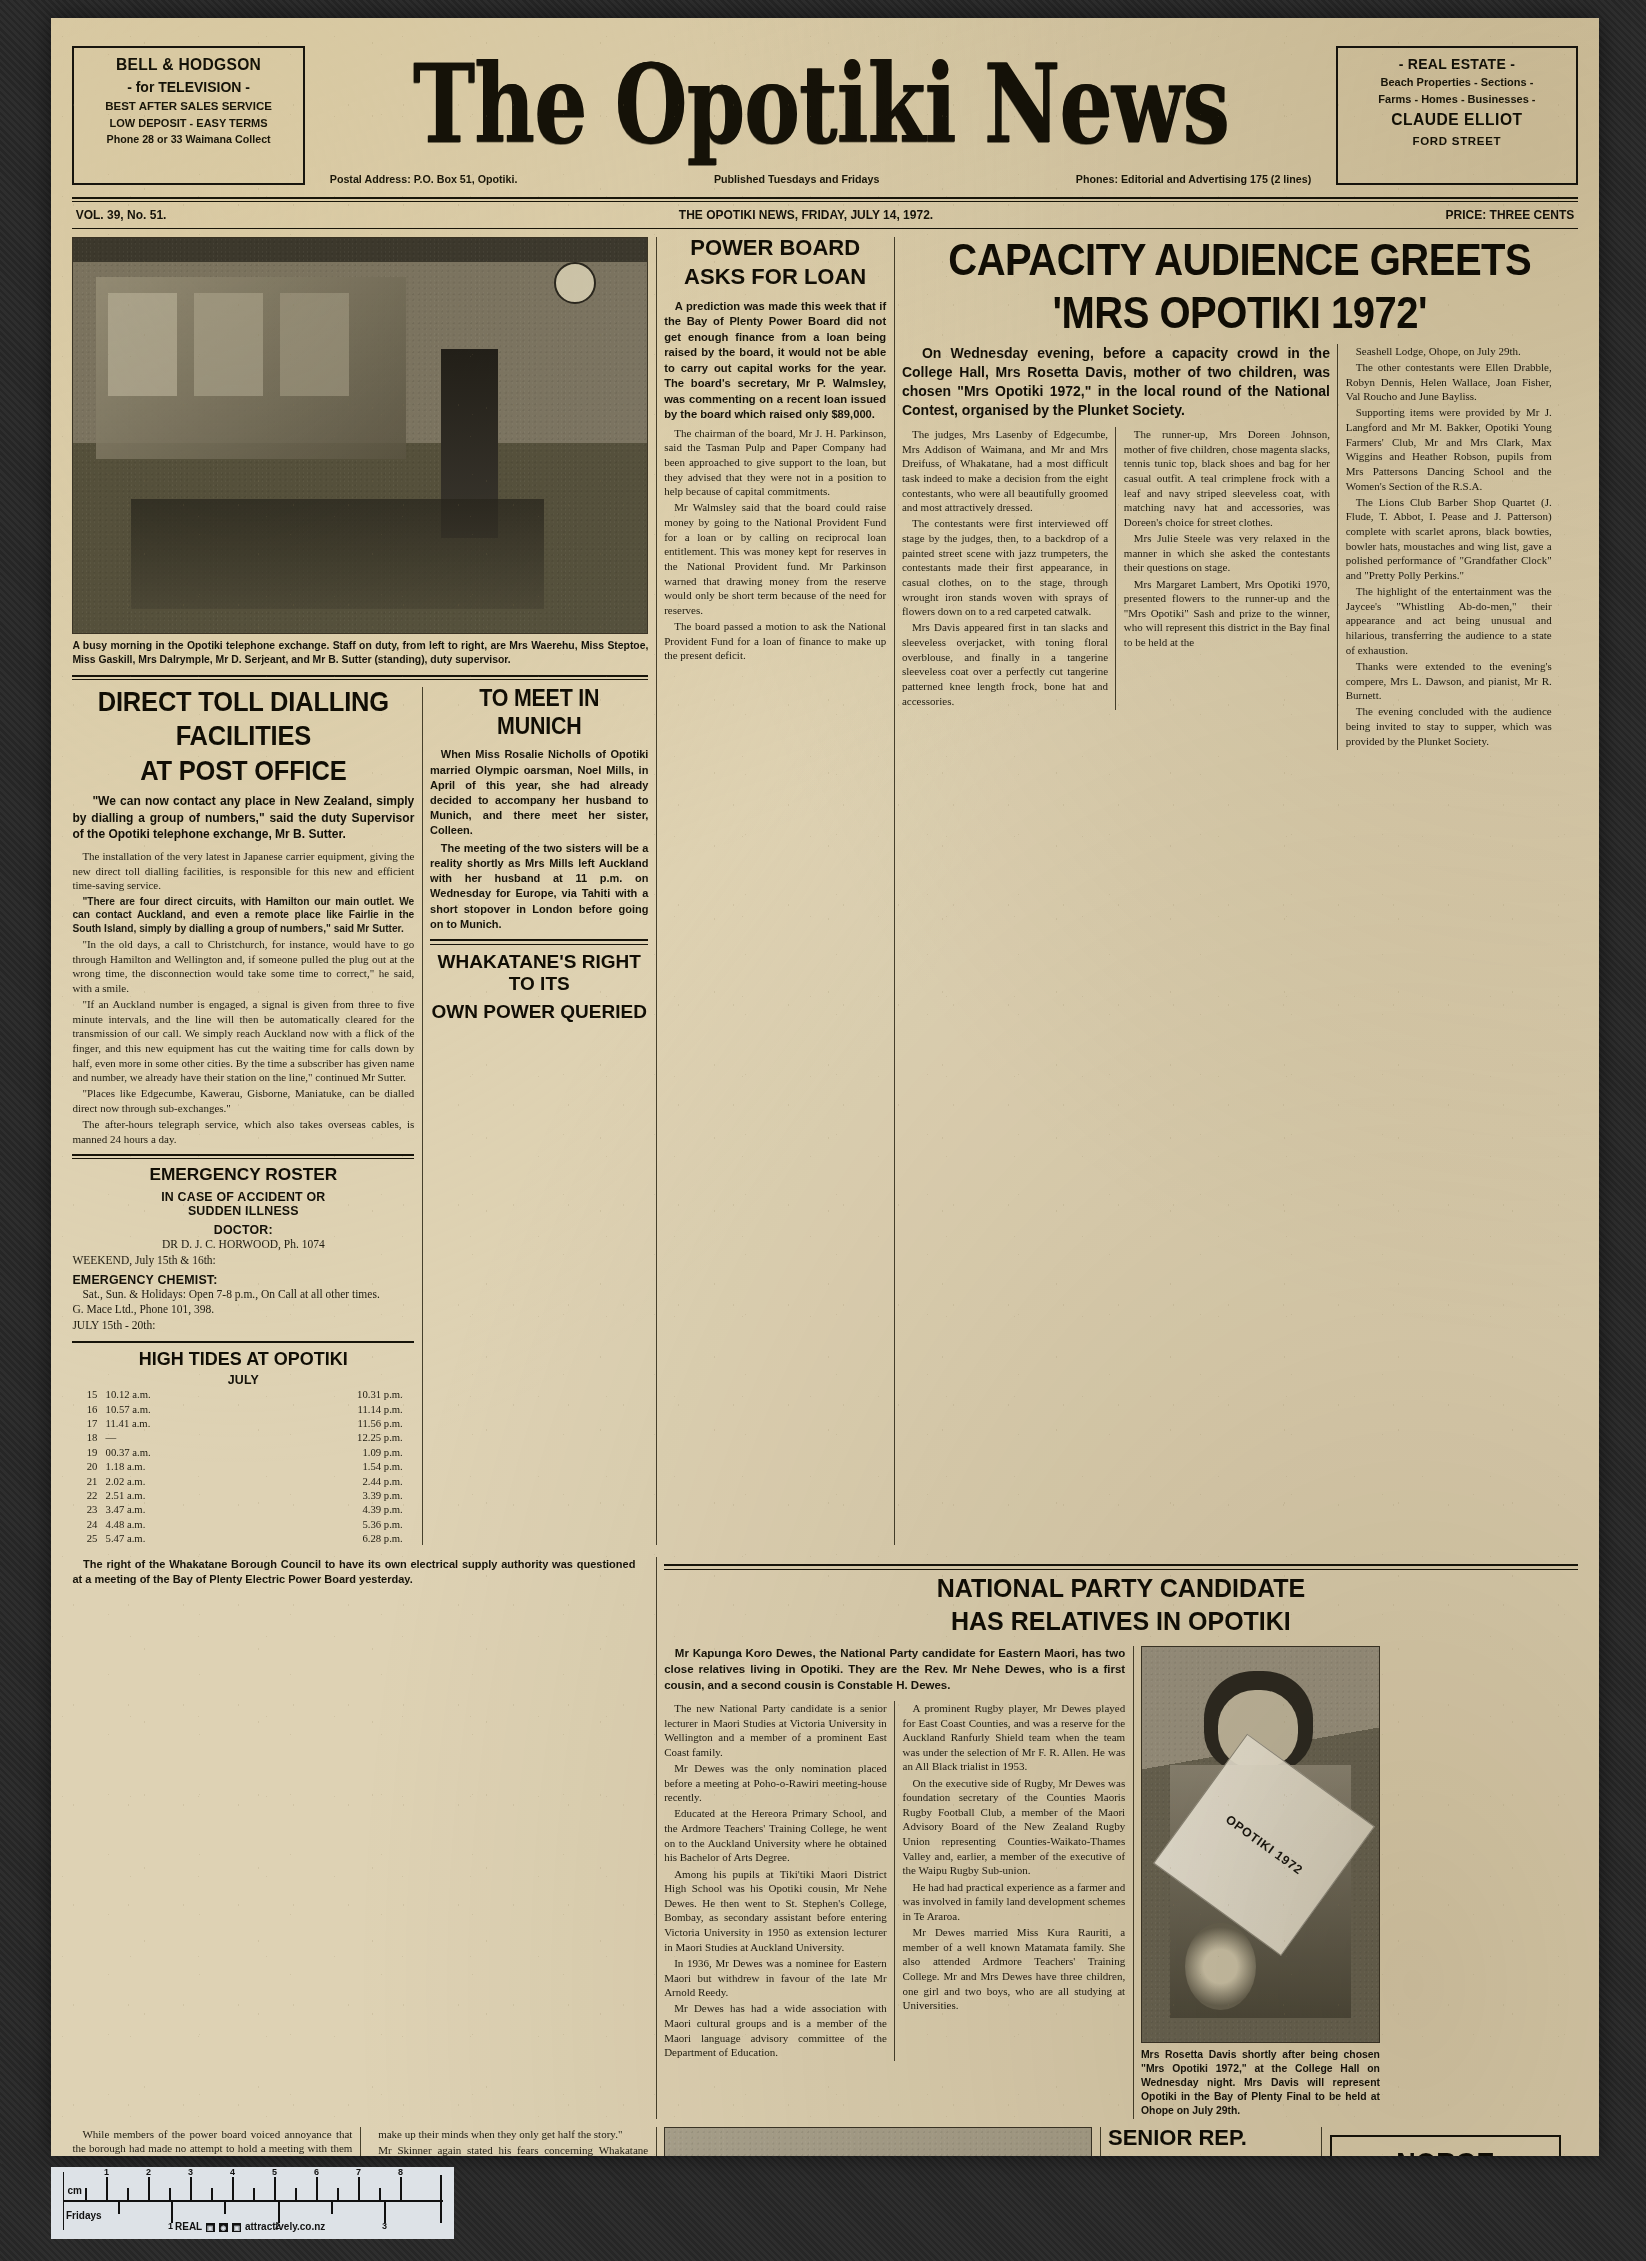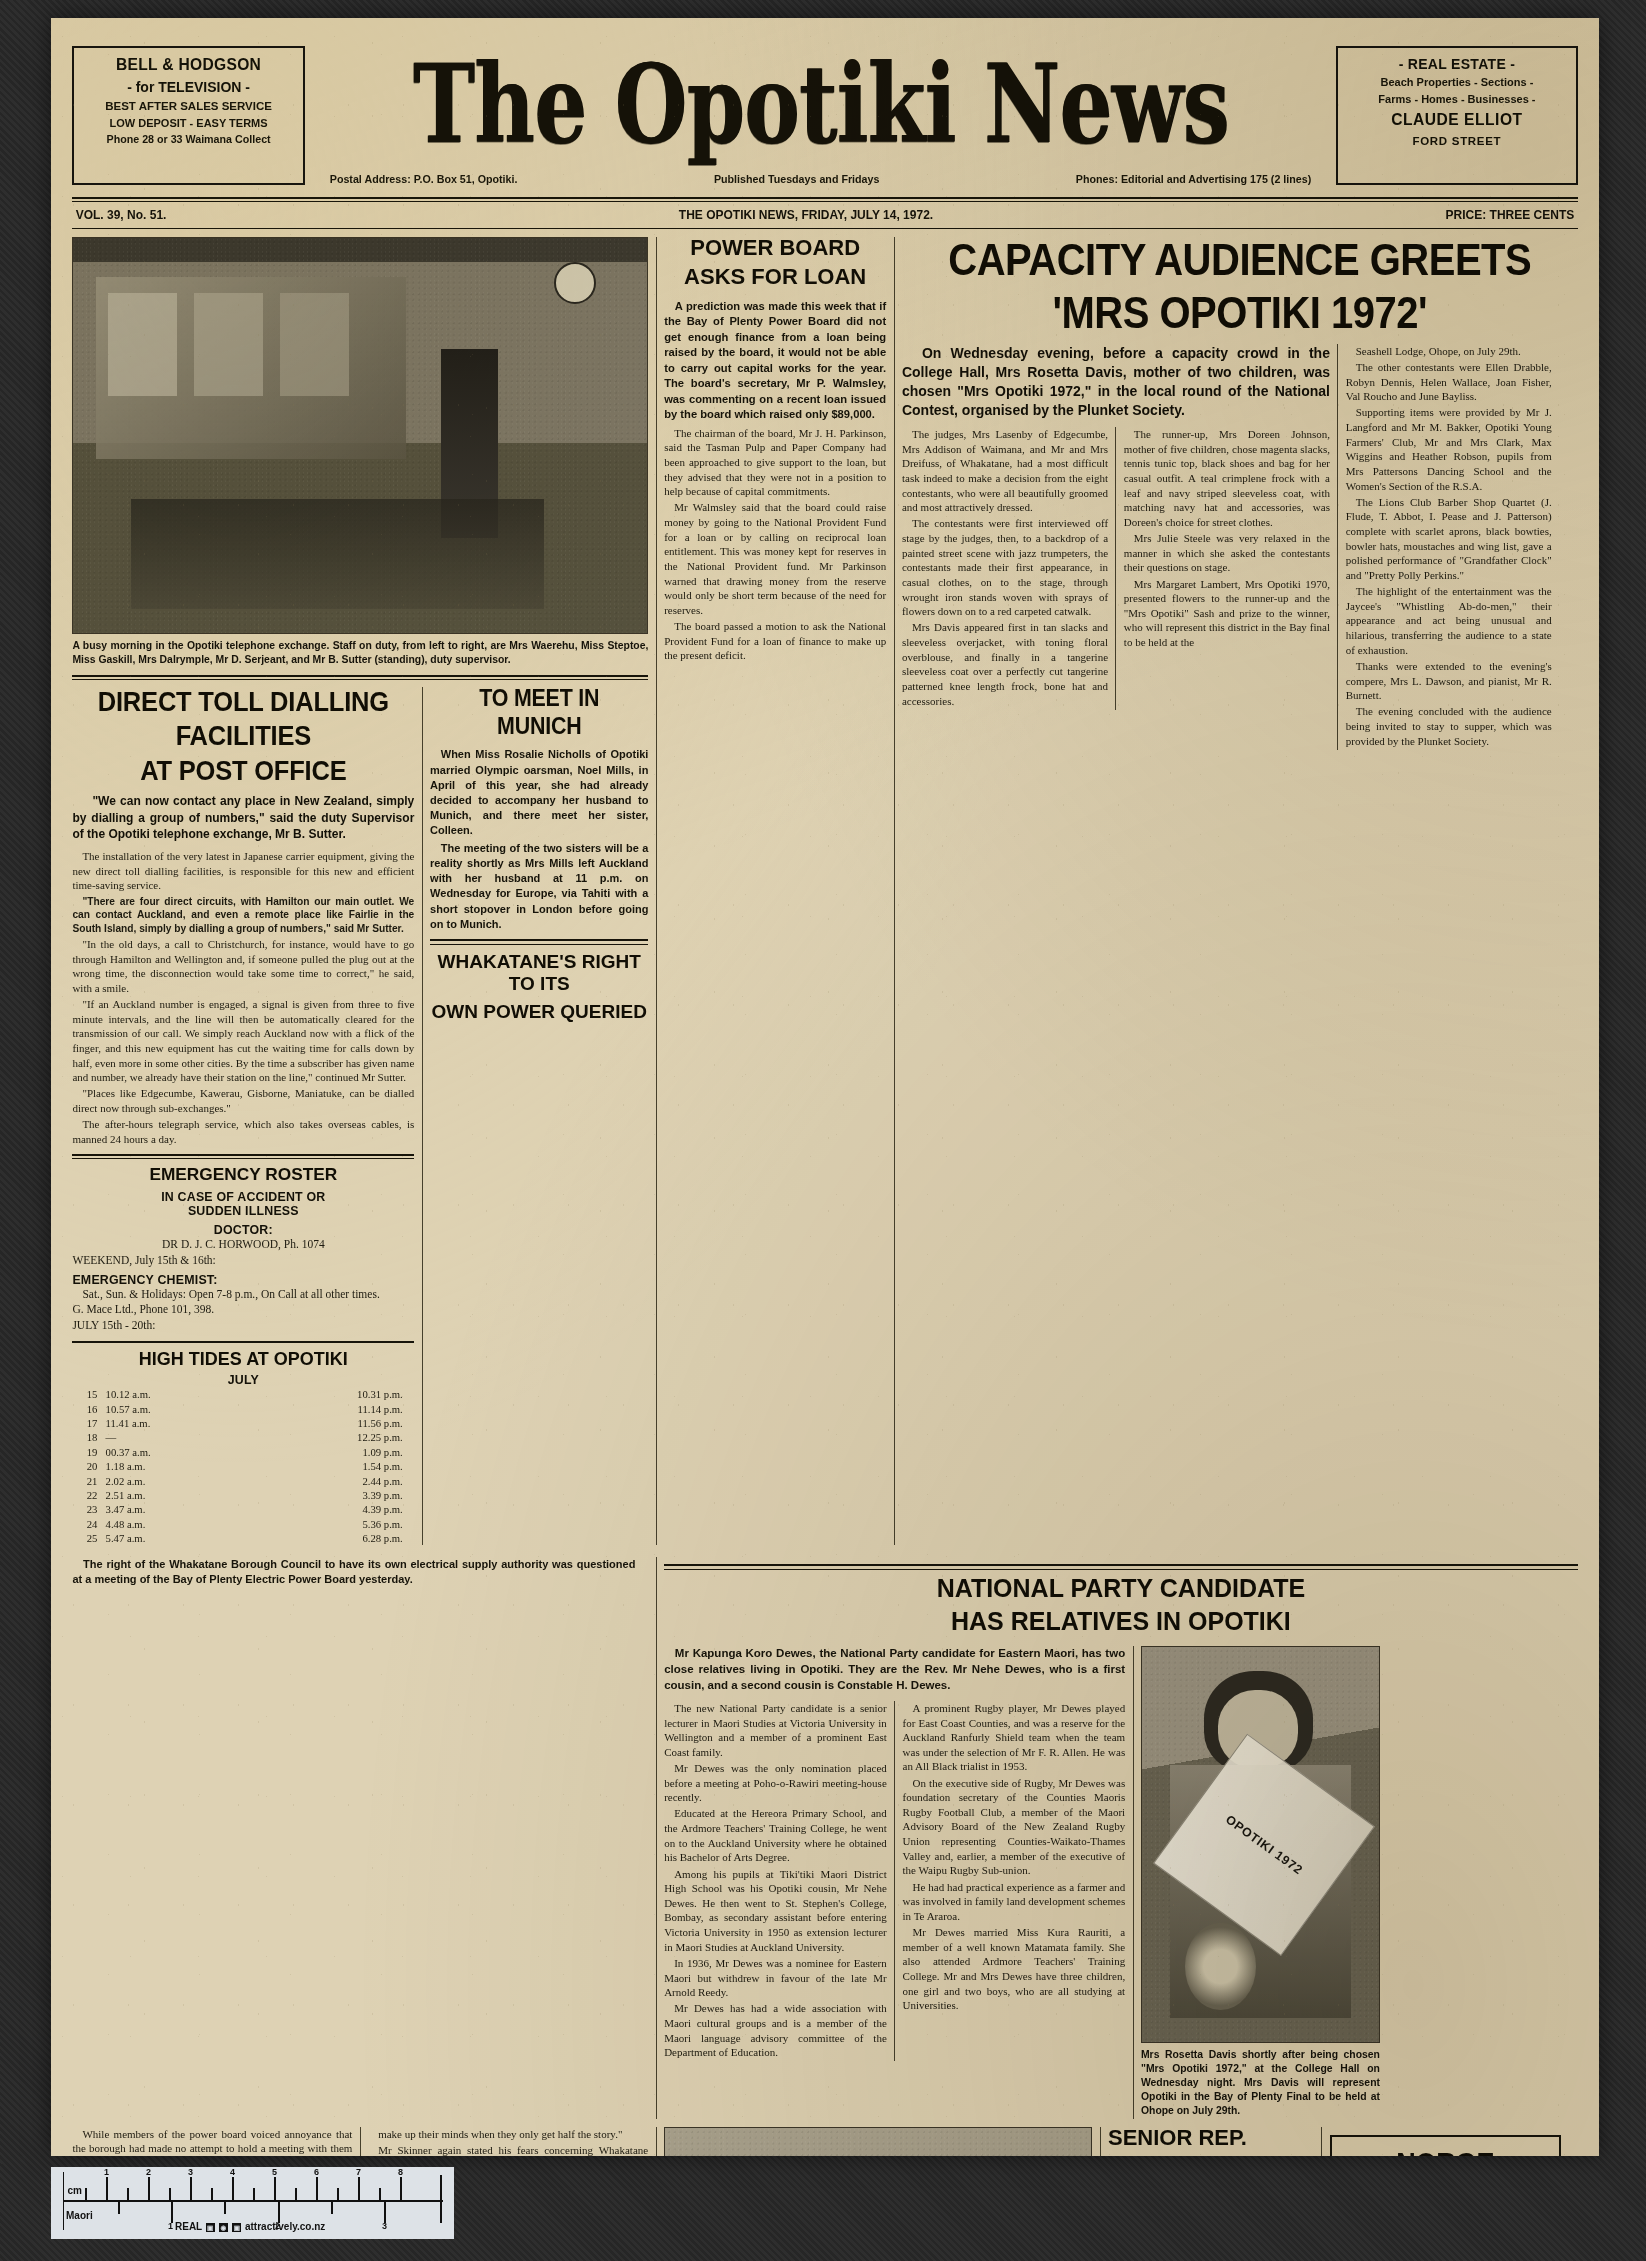--- a/index.html
+++ b/index.html
@@ -492,21 +492,21 @@
         </div>
       </div>
     </div>
   </div>
 
 </div>
 
 <div id="ruler">
   <div class="line" style="left:11.5px;top:5px;width:1.6px;height:58px;"></div>
   <div class="lab" style="left:16.5px;top:18px;">cm</div>
-  <div class="lab" style="left:15px;top:43px;">Maori</div>
+  <div class="lab" style="left:15px;top:43px;">Fridays</div>
   <div class="line" style="left:11.5px;top:33px;width:380px;height:1.6px;"></div>
   <div id="ruler-ticks">
       <div class="line" style="left: 55px; top: 10px; width: 1.6px; height: 23px;"></div>
       <div class="num" style="left: 53px; top: 0px;">1</div>
       <div class="line" style="left: 34px; top: 21.4px; width: 1.6px; height: 11.5px;"></div>
       <div class="line" style="left: 97px; top: 10px; width: 1.6px; height: 23px;"></div>
       <div class="num" style="left: 95px; top: 0px;">2</div>
       <div class="line" style="left: 76px; top: 21.4px; width: 1.6px; height: 11.5px;"></div>
       <div class="line" style="left: 139px; top: 10px; width: 1.6px; height: 23px;"></div>
       <div class="num" style="left: 137px; top: 0px;">3</div>

